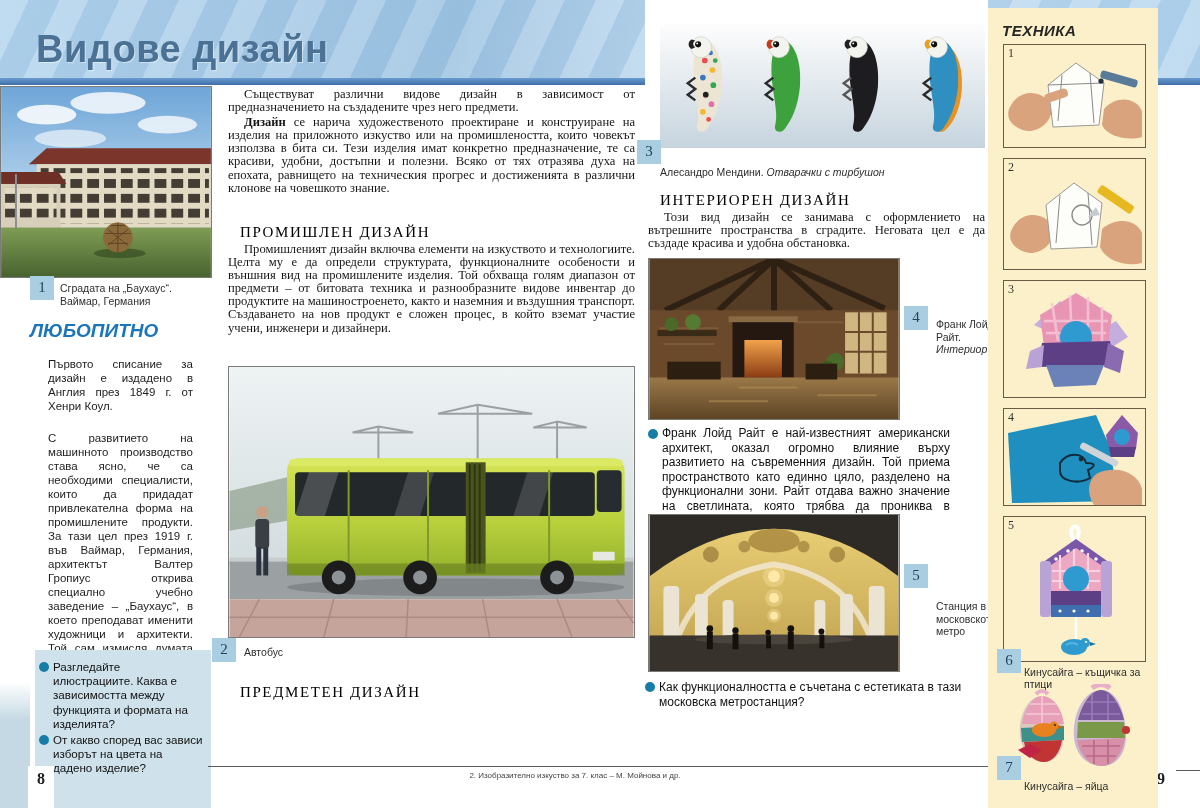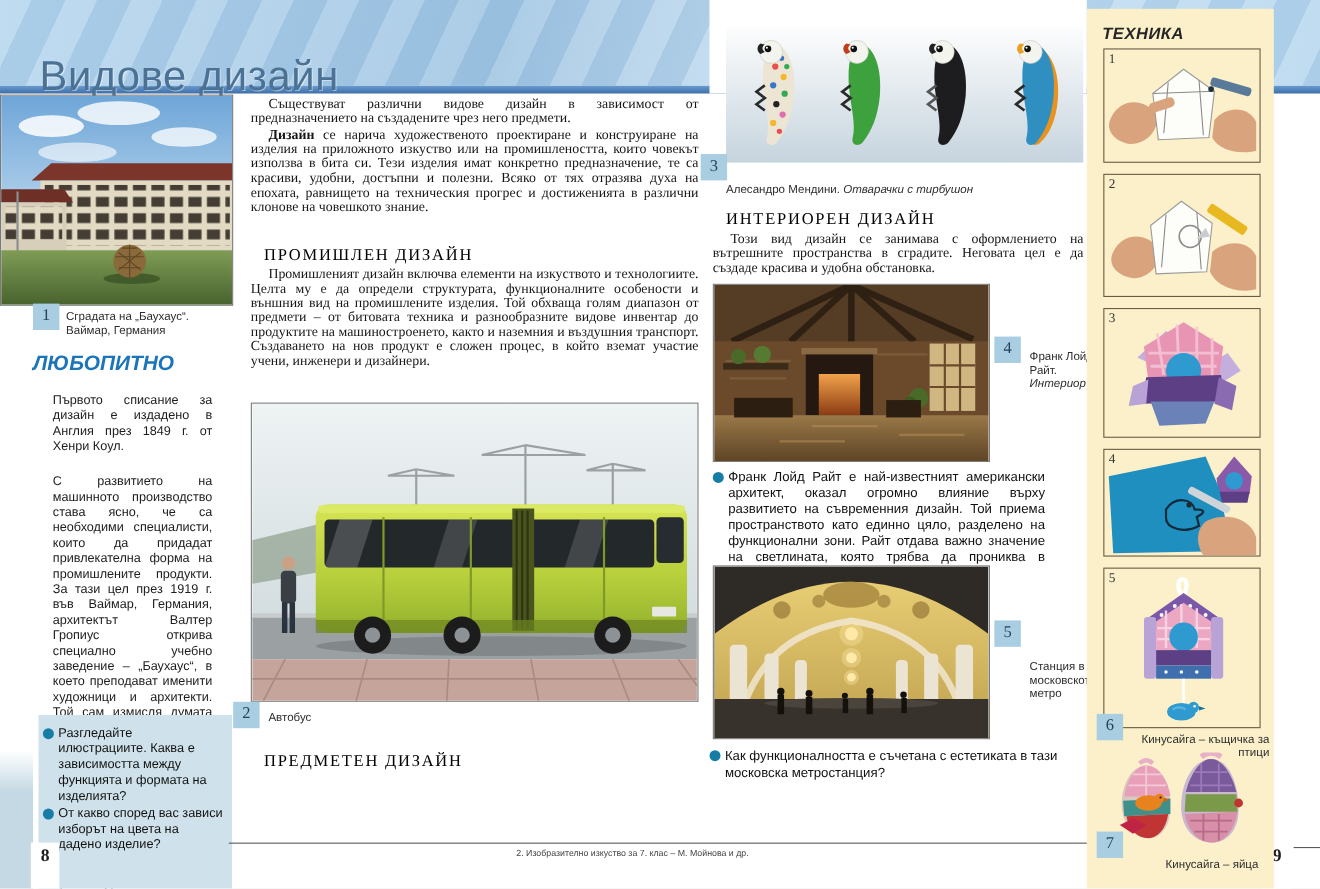--- a/index.html
+++ b/index.html
@@ -12,22 +12,22 @@
   .page{position:relative;width:1200px;height:808px;background:#ffffff;overflow:hidden;
         font-family:"Liberation Sans","DejaVu Sans",sans-serif;}
   .abs{position:absolute;}
 
   
   .band{left:0;top:0;width:1200px;height:78px;
     background:
       repeating-linear-gradient(115deg, rgba(255,255,255,.14) 0 26px, rgba(120,165,205,.18) 26px 54px),
       linear-gradient(100deg,var(--band1) 0%,var(--band2) 38%,#c9e0f2 62%,var(--band1) 100%);}
   .rule{left:0;top:78px;width:1200px;height:7px;background:linear-gradient(#6a9cd0,#3d6ea8);}
-  .page-title{left:36px;top:28px;font-size:38px;font-weight:normal;color:var(--title);
-    letter-spacing:.5px;text-shadow:1px 1px 0 rgba(255,255,255,.45);margin-top:21px;}
+  .page-title{left:36px;top:28px;font-size:38px;font-weight:bold;color:var(--title);
+    letter-spacing:.5px;text-shadow:1px 1px 0 rgba(255,255,255,.45);}
   .band-cover{left:645px;top:0;width:343px;height:85px;background:#fff;}
 
   
   .serif{font-family:"Liberation Serif","DejaVu Serif",serif;color:var(--text);}
   .bodytext{font-size:12.6px;line-height:13.1px;text-align:justify;}
   .bodytext p{margin:0 0 2px 0;text-indent:16px;}
   .sechead{font-family:"Liberation Serif","DejaVu Serif",serif;font-size:15px;
     letter-spacing:1.6px;color:#000;}
   .caption{font-size:10.5px;color:var(--caption);line-height:12.5px;}
   .badge{width:24px;height:24px;background:var(--badge);color:var(--badgeText);
@@ -54,21 +54,21 @@
   .footer-line{height:1px;background:#5a5a5a;}
   .imprint{font-size:8px;color:#444;text-align:center;}
 
   
   .techcol{left:988px;top:8px;width:170px;height:800px;background:var(--cream);}
   .tech-title{font-size:15px;font-weight:bold;font-style:italic;color:#262626;letter-spacing:.5px;}
   .frame{position:absolute;left:15px;width:143px;border:1px solid var(--frameBorder);
     background:var(--cream);box-sizing:border-box;}
   .stepnum{position:absolute;left:4px;top:1px;font-family:"Liberation Serif","DejaVu Serif",serif;
     font-size:12px;color:#333;}
-  .tech-cap{font-size:10.5px;color:#2e2e2e;text-align:right;}
+  .tech-cap{font-size:10.5px;color:#2e2e2e;}
 
   svg{display:block;}
   .photo{border:1px solid #7a7a7a;box-sizing:border-box;}
   i.capit{font-style:italic;}
 </style>
 </head>
 <body>
 
 <div class="page">
 

